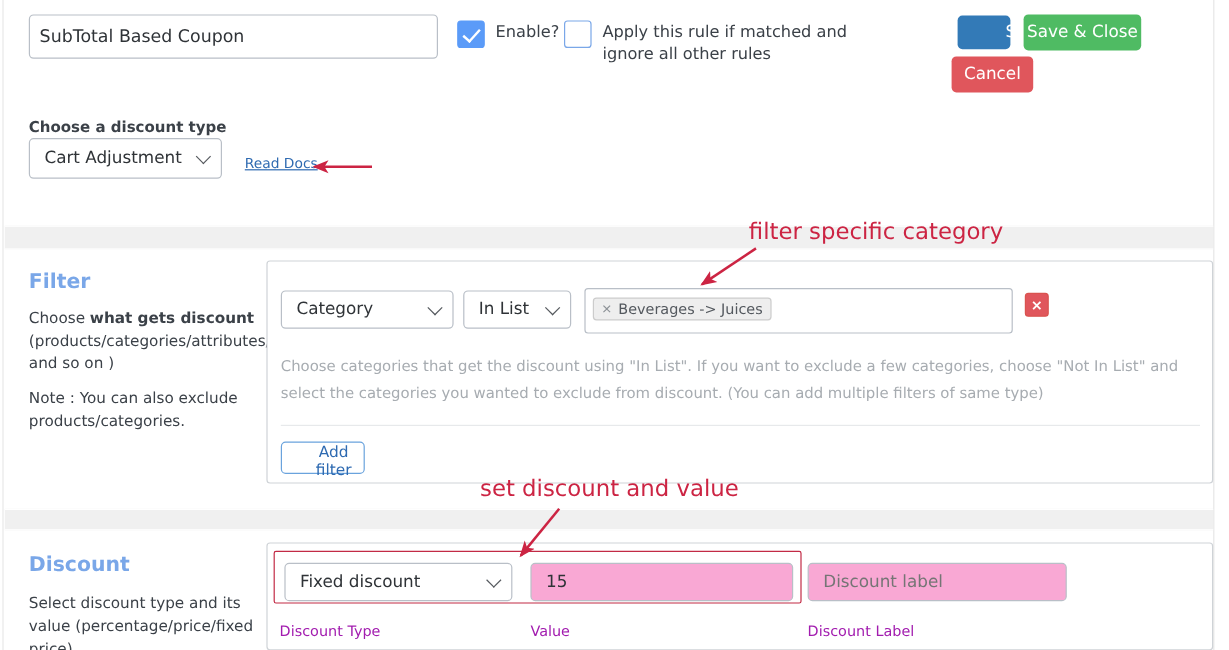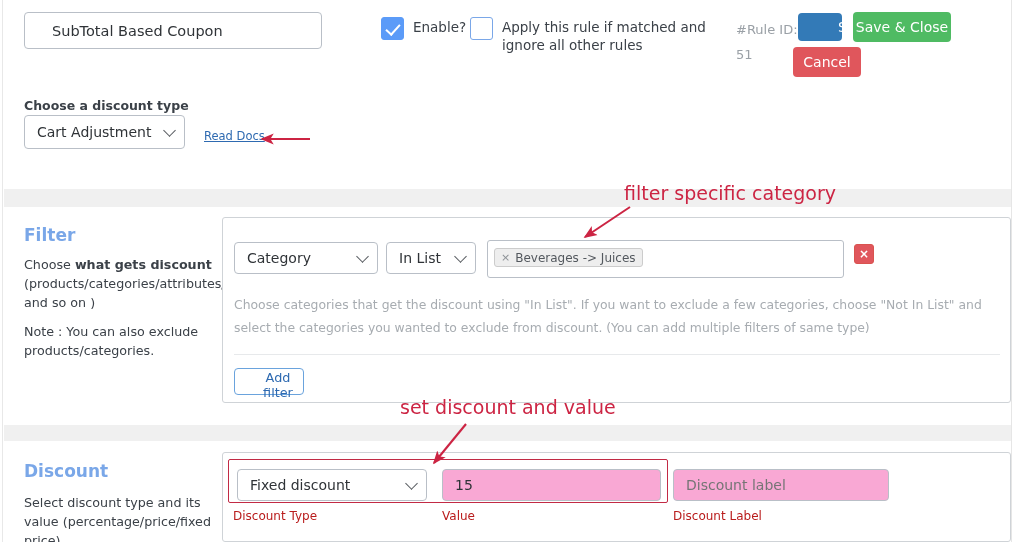--- a/index.html
+++ b/index.html
@@ -33,26 +33,26 @@
     background: #f0f0f0;
     border-top: 1px solid #ffffff;
     border-bottom: 1px solid #ffffff;
   }
   #band1 { top: 188px; height: 20px; }
   #band2 { top: 424px; height: 18px; }
 
   
   .title-input {
     position: absolute; left: 24px; top: 12px;
-    width: 298px; height: 37px;
+    width: 341px; height: 37px;
     border: 1px solid #b9bfc7; border-radius: 4px;
     background: #fff;
     font-family: "DejaVu Sans", "Liberation Sans", sans-serif;
     font-size: 14.5px; color: #2f3337;
-    padding: 0 27px;
+    padding: 0 8px;
     outline: none;
   }
 
   .chk-wrap { position: absolute; display: flex; align-items: flex-start; }
   #enable-wrap { left: 381px; top: 17px; }
   #ignore-wrap { left: 470px; top: 17px; width: 240px; justify-content: space-between; }
 
   .chk {
     width: 23px; height: 23px; flex: 0 0 23px;
     border-radius: 3px; position: relative;
@@ -183,21 +183,21 @@
     position: absolute; background: #f9a8d4;
     border: 1px solid #b9bfc7; border-radius: 4px;
     font-size: 14px; color: #2f3337; padding: 0 12px;
     font-family: "DejaVu Sans", "Liberation Sans", sans-serif;
     outline: none;
   }
   #d-value { left: 442px; top: 469px; width: 219px; height: 32px; }
   #d-label { left: 673px; top: 469px; width: 216px; height: 32px; }
 
   .sub-label {
-    position: absolute; font-size: 12px; color: #b91c1c;
+    position: absolute; font-size: 12px; color: #a21caf; margin-top: 10px;
   }
   #sl-type  { left: 233px; top: 509px; }
   #sl-value { left: 442px; top: 509px; }
   #sl-label { left: 673px; top: 509px; }
 
   .highlight-box {
     position: absolute; left: 228px; top: 459px; width: 440px; height: 44px;
     border: 1.6px solid #c22a45; border-radius: 2px; pointer-events: none;
   }
 
@@ -229,24 +229,20 @@
   <div class="chk-wrap" id="enable-wrap">
     <div class="chk on"></div>
     <div class="chk-label">Enable?</div>
   </div>
 
   <div class="chk-wrap" id="ignore-wrap">
     <div class="chk off"></div>
     <div class="chk-label">Apply this rule if matched and ignore all other rules</div>
   </div>
 
-  <div class="rule-id">
-    <span>#Rule ID:</span>
-    <span>51</span>
-  </div>
 
   <button class="btn" id="btn-save">Save</button>
   <button class="btn" id="btn-save-close">Save &amp; Close</button>
   <button class="btn" id="btn-cancel">Cancel</button>
 
   <div class="field-label" id="dt-label">Choose a discount type</div>
 
   <div class="select" id="dt-select">
     <span>Cart Adjustment</span>
     <span class="chev"></span>

